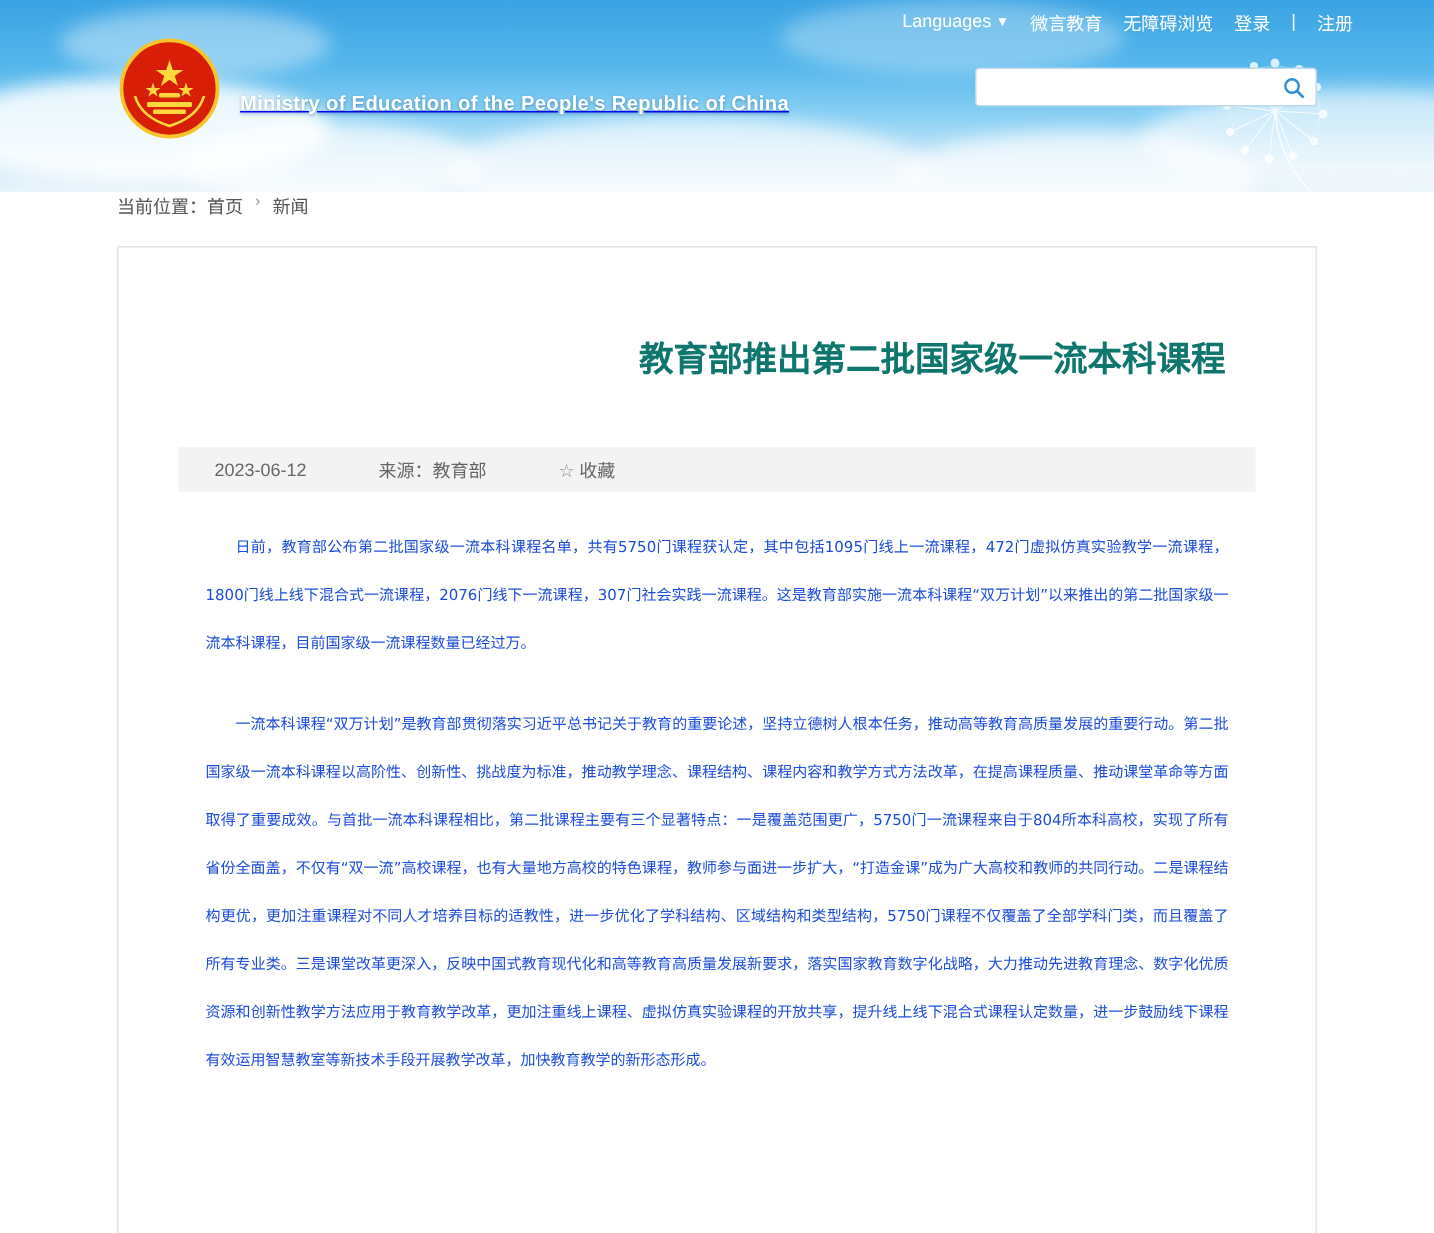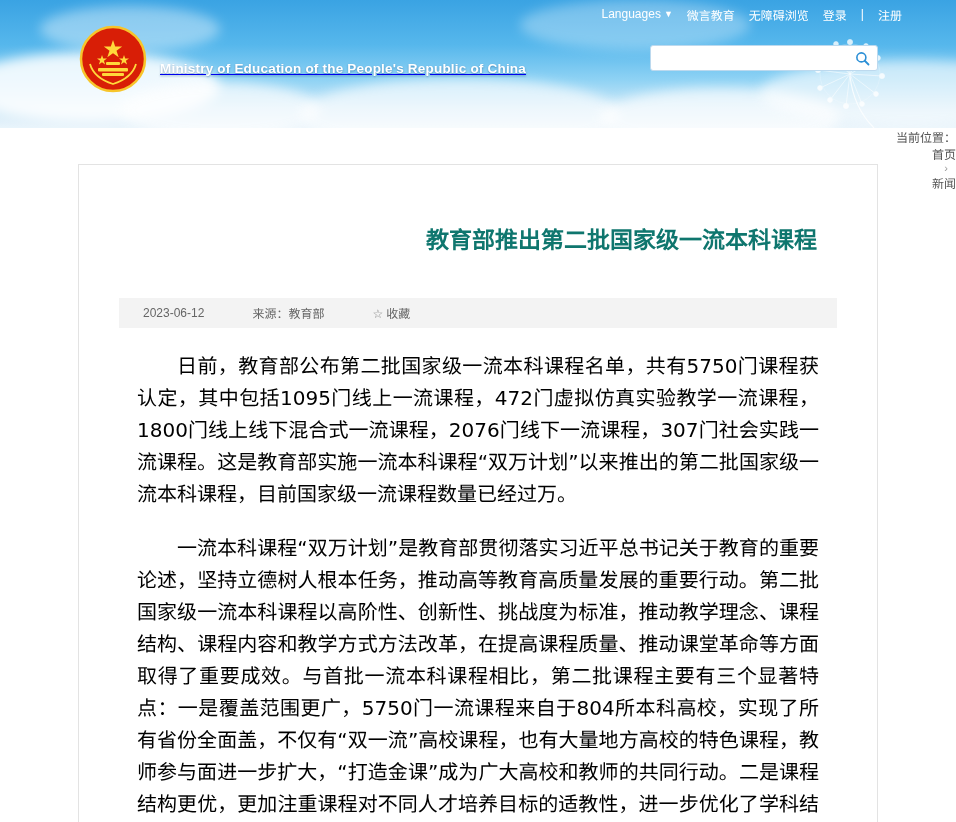--- a/index.html
+++ b/index.html
@@ -77,23 +77,23 @@
     flex: 1; height: 24px; padding: 0 8px; font-size: 12px; color: #333;
     font-family: "Liberation Sans", sans-serif;
   }
   .search-btn {
     width: 30px; height: 24px; border: none; background: transparent;
     cursor: pointer; display:flex; align-items:center; justify-content:center;
   }
 
   
   .breadcrumb {
-    height: 36px; display: flex; align-items: flex-end;
-    padding-left: 47px;
-    font-size: 12px; color: #555; background: #fff; flex-direction: column;
+    height: 36px; display: flex; align-items: flex-start;
+    padding-left: 78px;
+    font-size: 12px; color: #555; background: #fff;
   }
   .breadcrumb a { color: #555; text-decoration: none; }
   .bc-arrow { margin: 0 8px; color: #9a9a9a; font-size: 11px; }
 
   
   .article-wrap {
     margin: 0 78px;
     border: 1px solid #e3e3e3;
     border-bottom: none;
     min-height: 660px;
@@ -117,23 +117,23 @@
     font-size: 12px; color: #666;
     padding-left: 24px;
     gap: 24px;
   }
   .meta-bar .m { margin-right: 24px; white-space: nowrap; }
   .meta-bar .fav { color: #666; cursor: pointer; text-align: right; }
   .star { color: #888; margin-right: 3px; }
 
   .body-text { padding: 22px 18px 0 18px; }
   .body-text p {
-    font-size: 20px;
+    font-size: 10px;
     line-height: 32px;
-    color: #000000;
+    color: #1d4ed8;
     margin: 0 0 22px 0;
     text-indent: 2em;
     text-align: justify;
     font-family: "DejaVu Sans", "Liberation Sans", sans-serif;
   }
 </style>
 </head>
 <body>
 
 <div class="banner">

